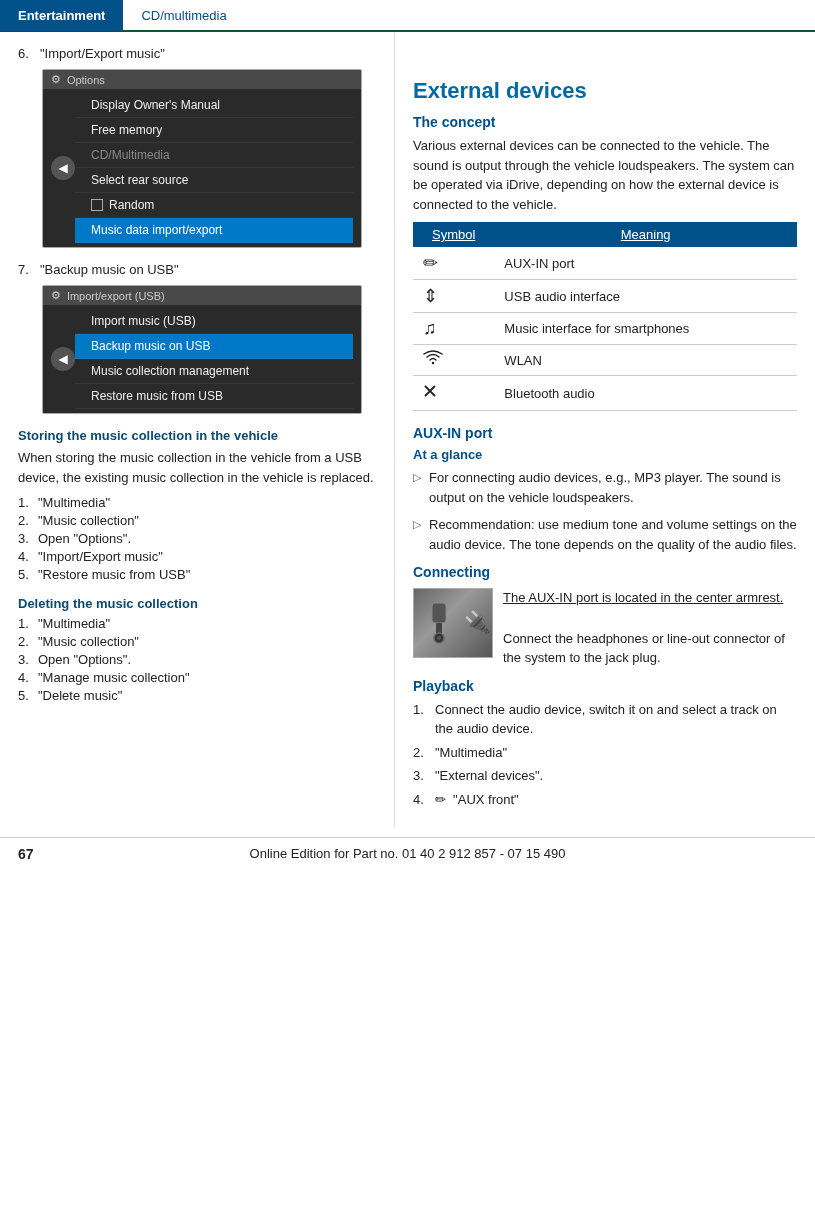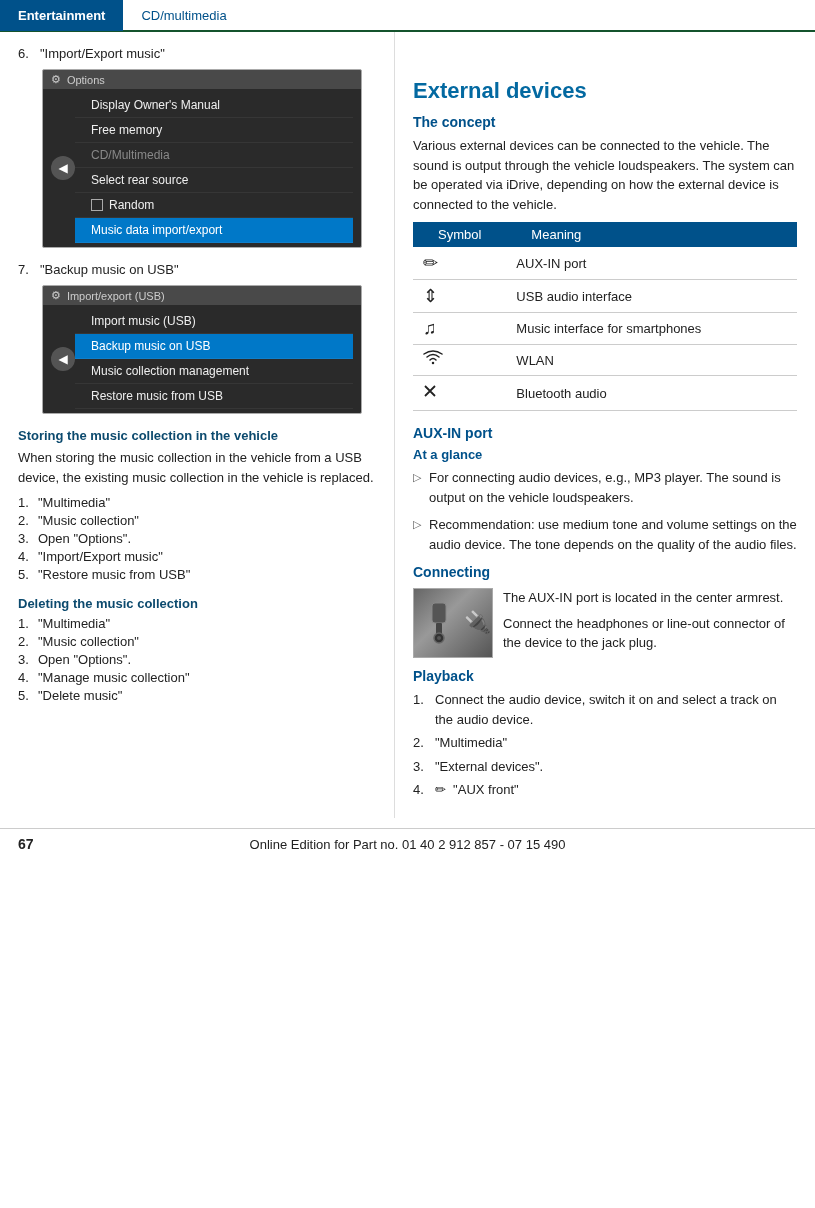--- a/index.html
+++ b/index.html
@@ -173,23 +173,24 @@
       width: 100%;
       border-collapse: collapse;
       margin-bottom: 14px;
       font-size: 13px;
     }
     .symbol-table thead tr {
       background: #00518a;
       color: #fff;
     }
     .symbol-table thead th {
-      padding: 5px 25px;
-      text-align: left;
+      padding: 5px 19px;
+      text-align: center;
       font-weight: normal;
+      text-decoration: underline;
     }
     .symbol-table tbody tr {
       border-bottom: 1px solid #ccc;
     }
     .symbol-table tbody td {
       padding: 5px 10px;
       vertical-align: middle;
     }
     .symbol-cell {
       font-size: 16px;
@@ -457,22 +458,22 @@
         <div class="connecting-img-inner">
           <svg width="50" height="50" viewBox="0 0 50 50">
             <rect x="18" y="5" width="14" height="20" rx="3" fill="#555" stroke="#888" stroke-width="1"></rect>
             <rect x="22" y="25" width="6" height="12" rx="1" fill="#444"></rect>
             <circle cx="25" cy="40" r="5" fill="#333" stroke="#666" stroke-width="1.5"></circle>
             <circle cx="25" cy="40" r="2" fill="#555"></circle>
           </svg>
         </div>
       </div>
       <div class="connecting-text">
-        <div style="margin-bottom:6px;">The AUX-IN port is located in the center armrest.</div>
-        <div>Connect the headphones or line-out connector of the device to the jack plug.</div>
+        <div style="margin-bottom:21px;text-decoration:underline;">The AUX-IN port is located in the center armrest.</div>
+        <div>Connect the headphones or line-out connector of the system to the jack plug.</div>
       </div>
     </div>
 
     <div class="sub-heading">Playback</div>
     <ul class="play-list">
       <li>
         <span class="pn">1.</span>
         <span>Connect the audio device, switch it on and select a track on the audio device.</span>
       </li>
       <li>

